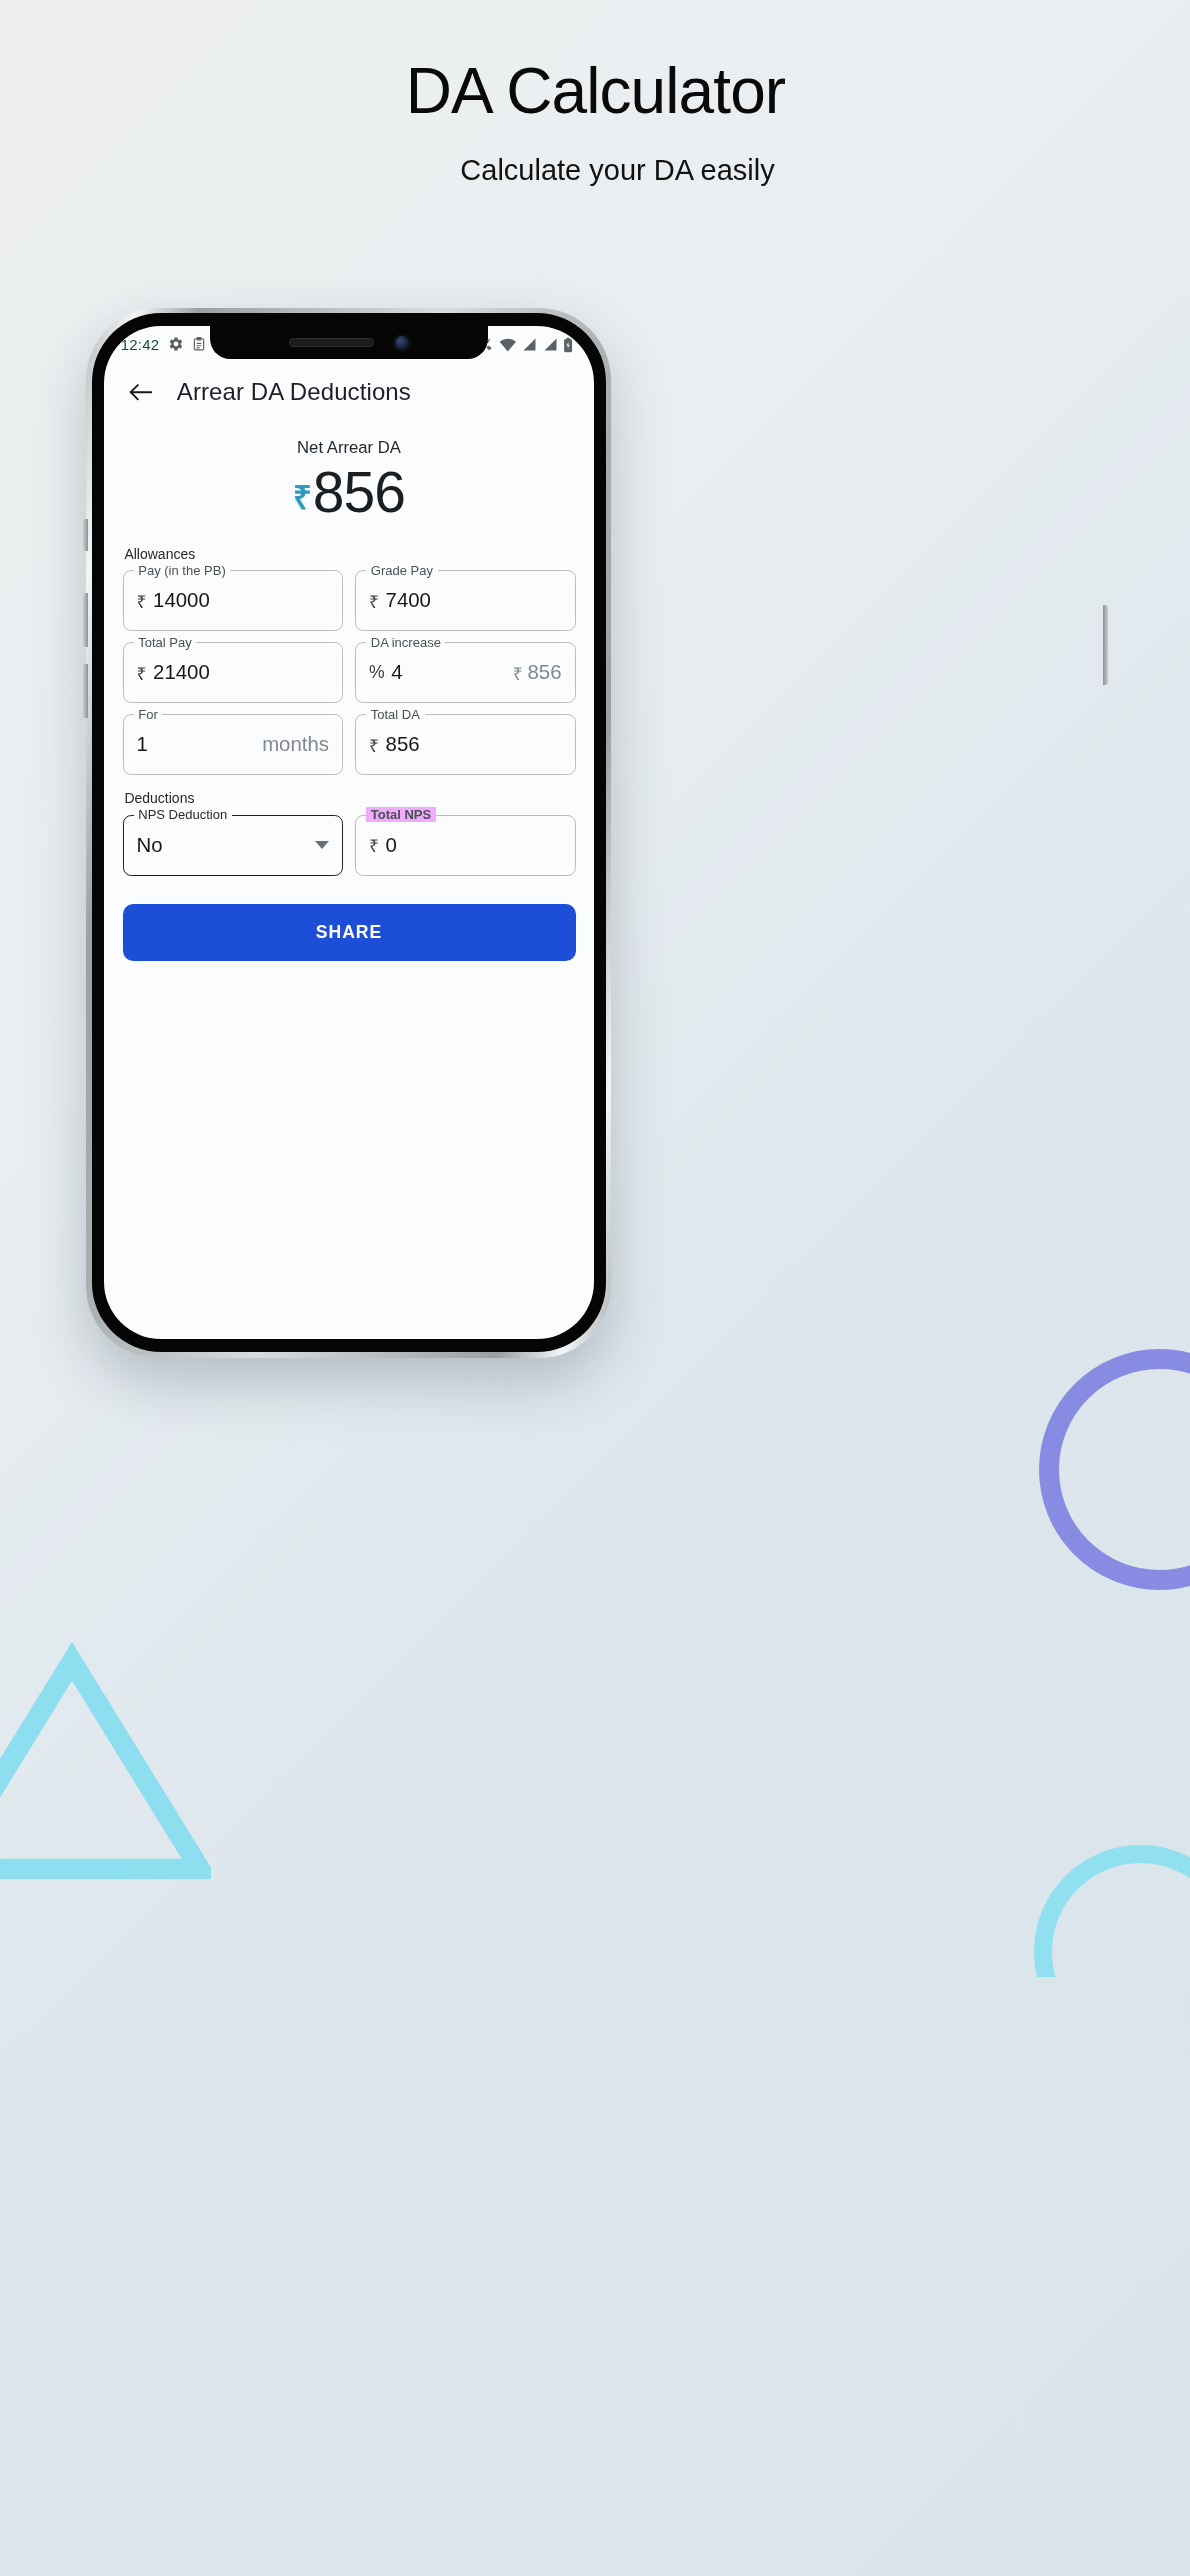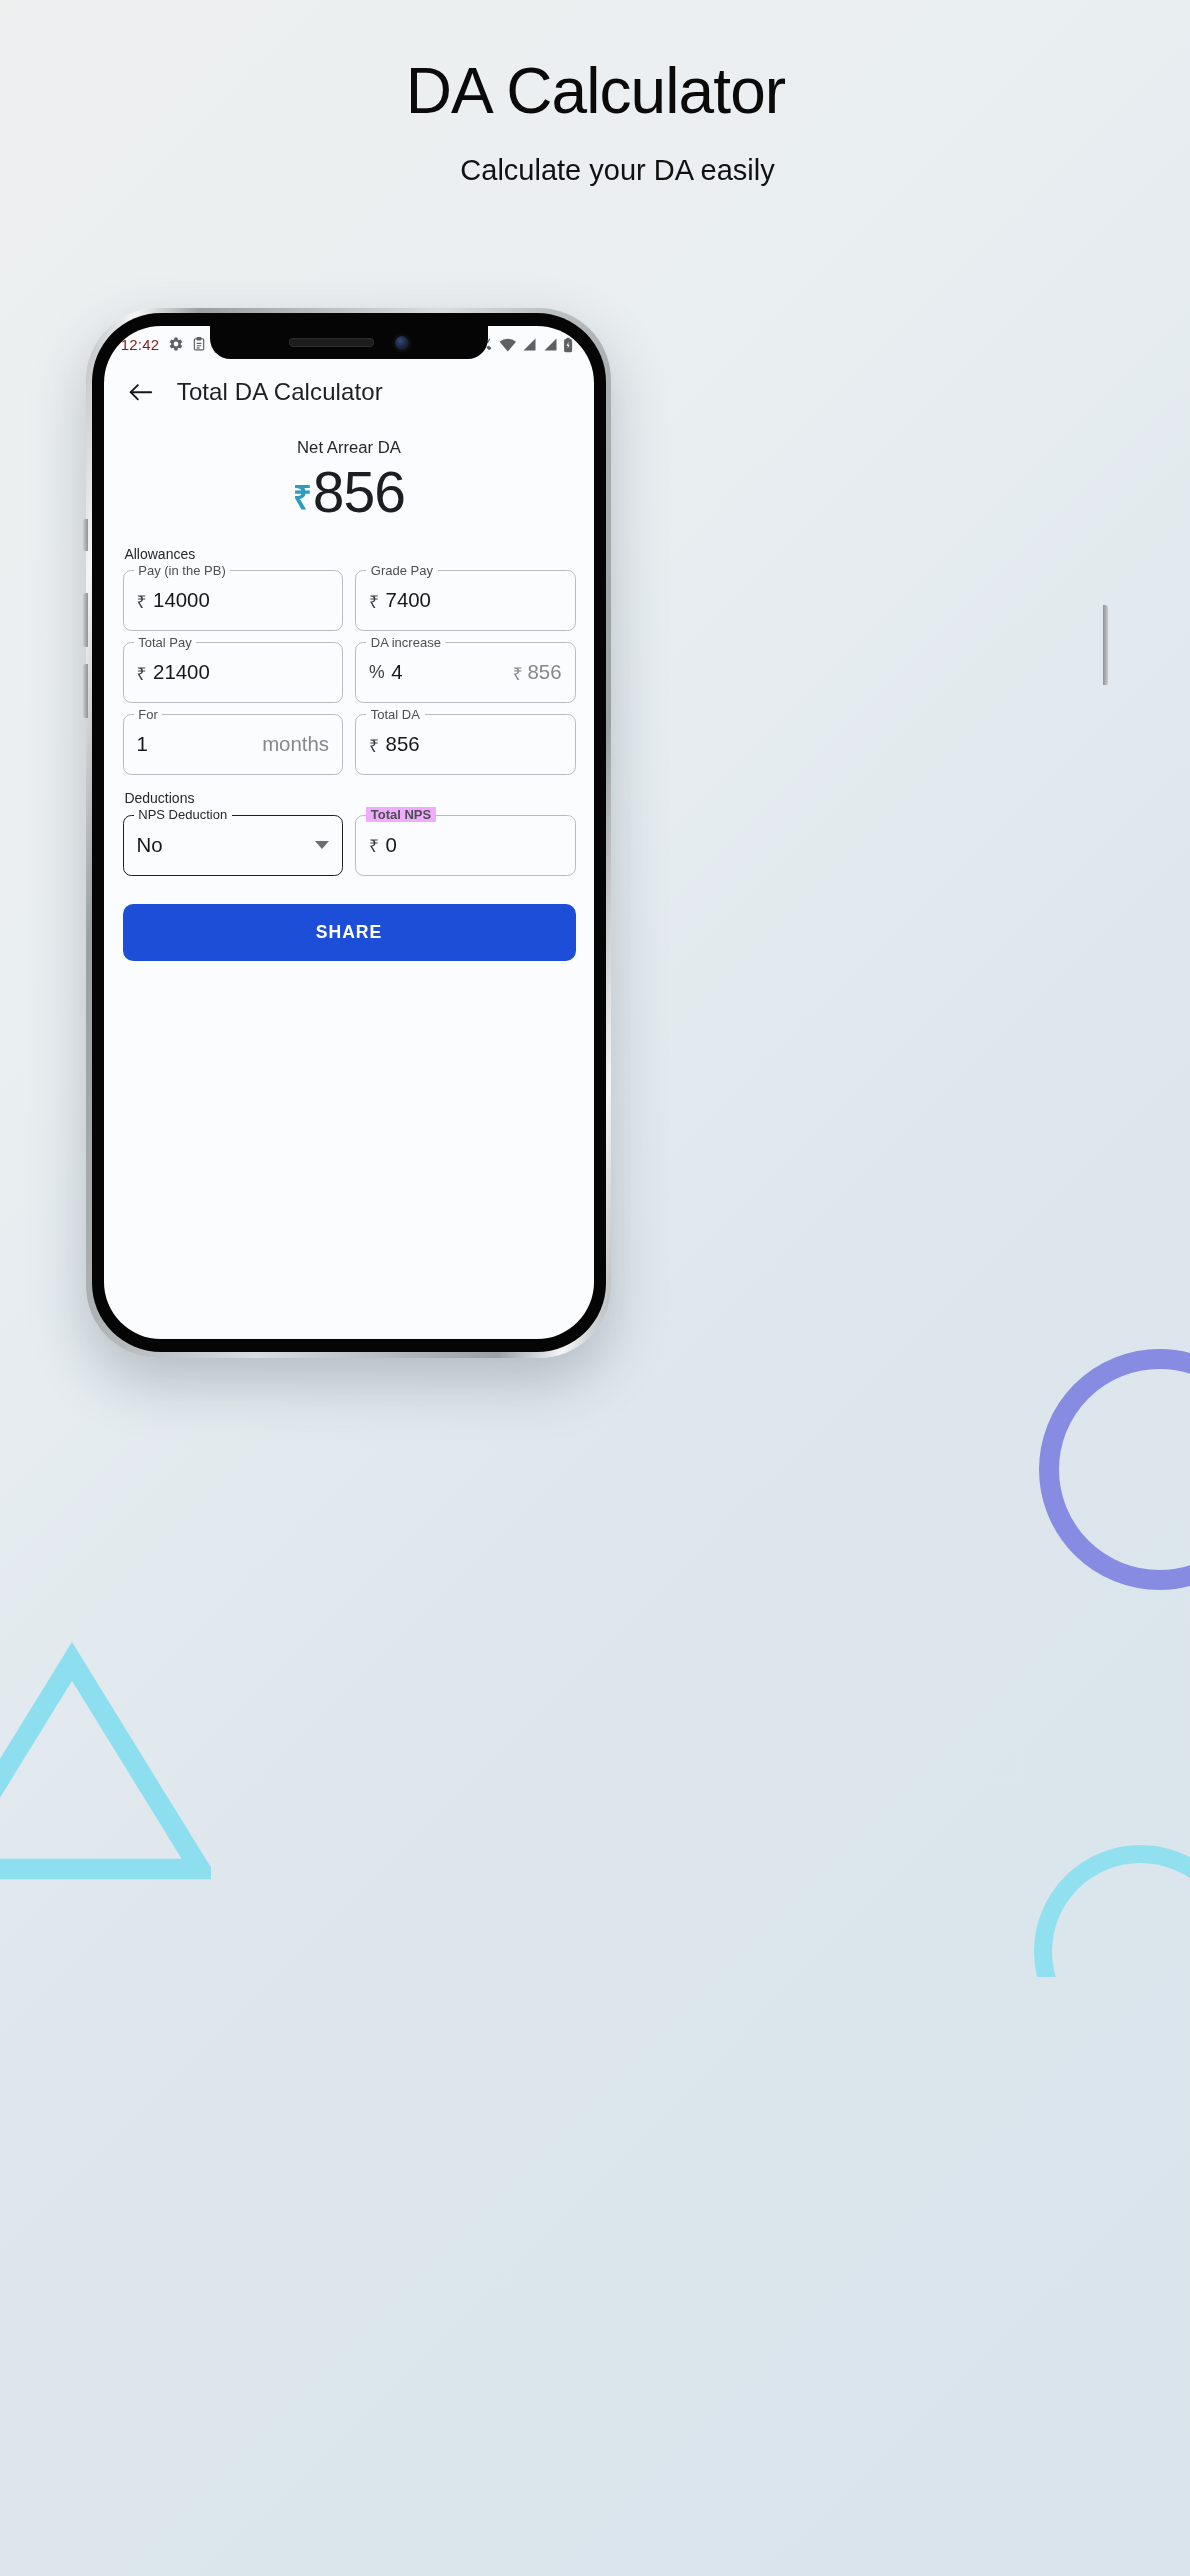--- a/index.html
+++ b/index.html
@@ -144,21 +144,21 @@
     position: relative;
     height: 37px;
     padding: 0 20.4px 0 16.7px;
     display: flex;
     align-items: center;
     color: #5a5a5a;
     font-size: 14px;
     z-index: 4;
   }
   #status-left { display: flex; align-items: center; gap: 8.3px; }
-  #status-time { font-size: 15px; color: #7f1d1d; letter-spacing: 0.2px; }
+  #status-time { font-size: 15px; color: #14532d; letter-spacing: 0.2px; }
   #status-right {
     margin-left: auto;
     display: flex;
     align-items: center;
     gap: 5.6px;
   }
   .sb-icon { display: inline-flex; align-items: center; }
   #status-netspeed {
     display: flex; flex-direction: column;
     align-items: center; justify-content: center;
@@ -401,21 +401,21 @@
     </div>
   </div>
 
   <div id="app-bar">
     <div id="back-button">
       <svg width="25" height="20.4" viewBox="0 0 28 22" fill="none" stroke="#15181b" stroke-width="2.1" stroke-linecap="round" stroke-linejoin="round">
         <line x1="26" y1="11" x2="3" y2="11"></line>
         <polyline points="11,3 3,11 11,19"></polyline>
       </svg>
     </div>
-    <div id="app-bar-title">Total DA Calculator</div>
+    <div id="app-bar-title">Arrear DA Deductions</div>
   </div>
 
   <div id="result-block">
     <div id="result-label">Net Arrear DA</div>
     <div id="result-amount-row">
       <span id="result-currency" style="color: rgb(45, 156, 192);">₹</span>
       <span id="result-amount">856</span>
     </div>
   </div>
 

